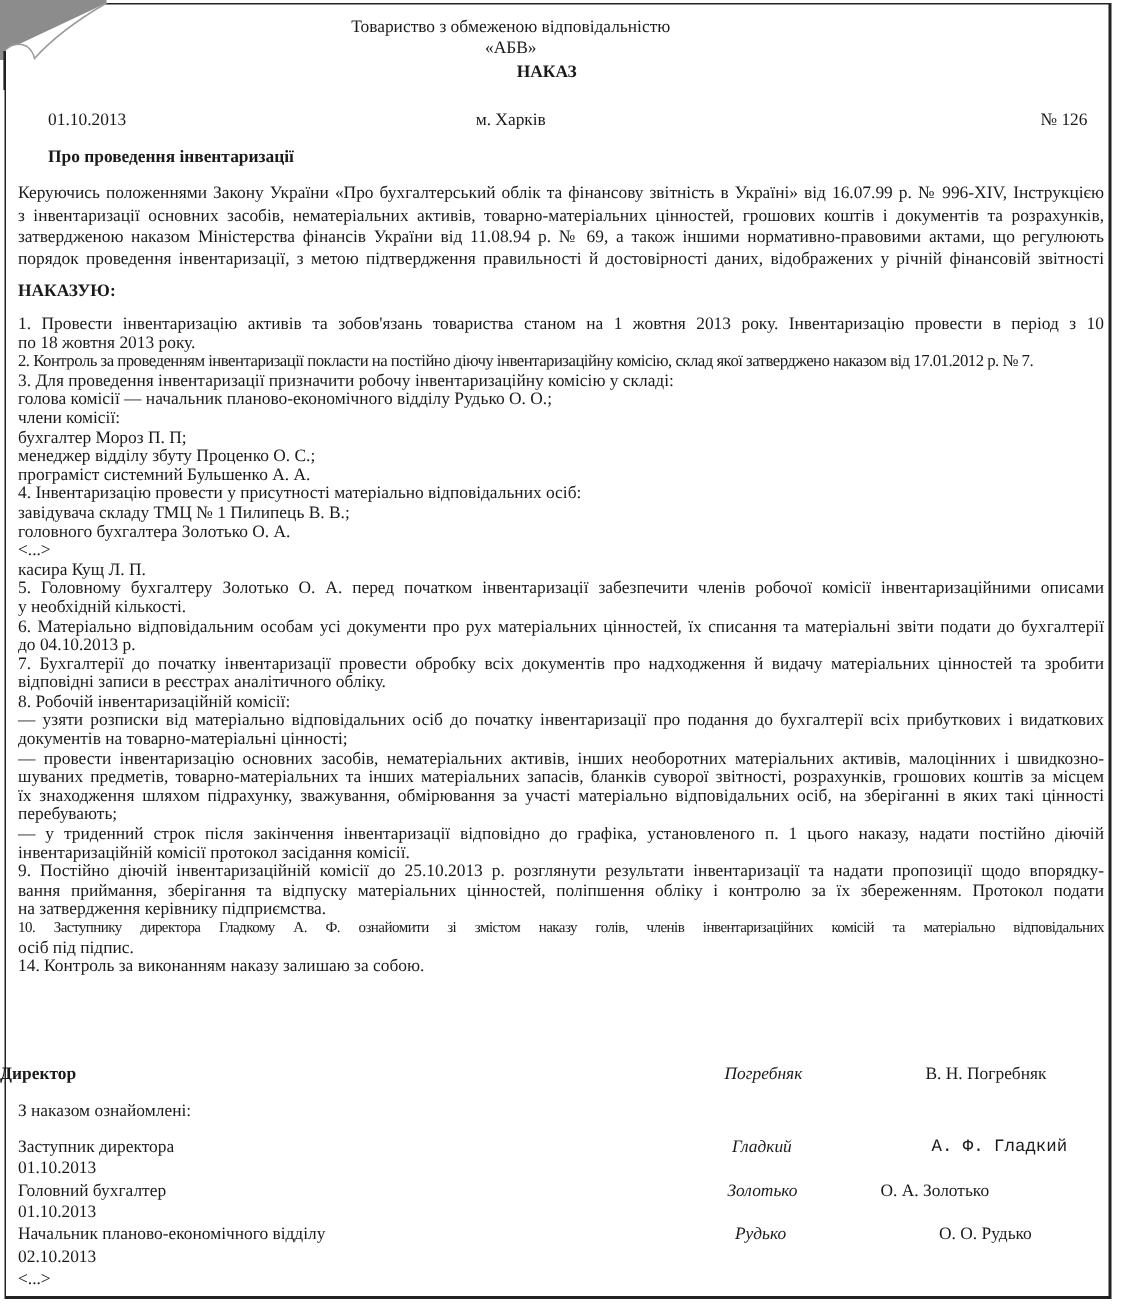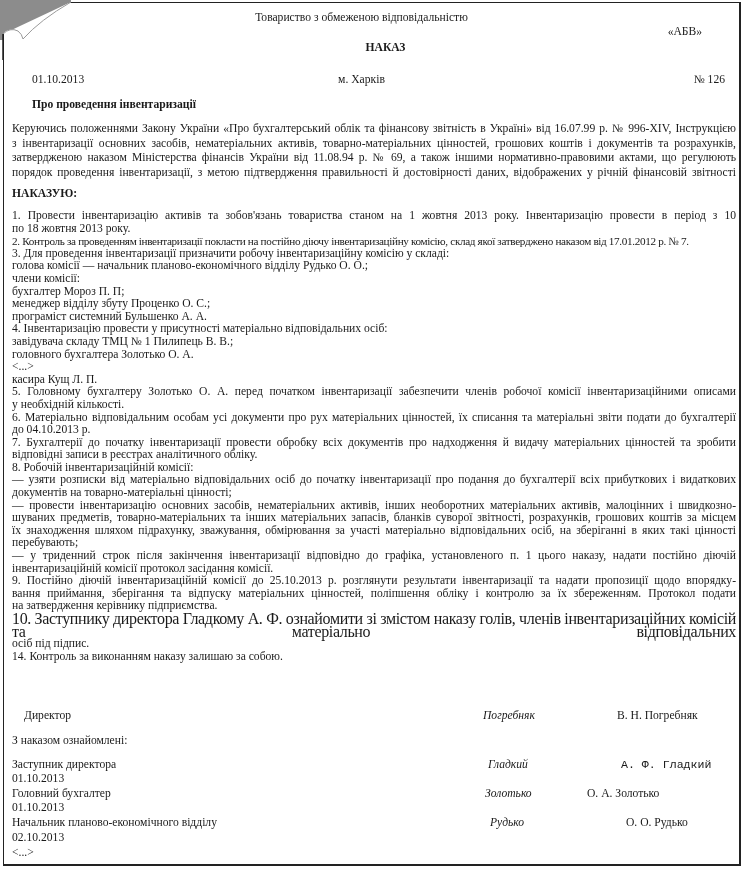--- a/index.html
+++ b/index.html
@@ -2,40 +2,40 @@
 <html><head>
 <meta charset="utf-8">
 <style>
   html, body { margin: 0; padding: 0; background: #ffffff; }
   body { width: 747px; height: 871px; position: relative; overflow: hidden;
          font-family: "Liberation Serif", "DejaVu Serif", serif; color: #1a1a1a; }
   .page { position: absolute; left: 3px; top: 2px; width: 738px; height: 864px;
           border: 1.5px solid #222; border-right-width: 2px; border-bottom-width: 2px; background: #fff; box-sizing: border-box; }
   .curl { position: absolute; left: 0; top: 0; width: 80px; height: 60px; }
   .abs { position: absolute; white-space: nowrap; font-size: 11.6px; line-height: 14px; }
-  .center { left: 0; width: 681px; text-align: center; margin-left: 21px; }
+  .center { left: 0; width: 681px; text-align: center; }
   .bold { font-weight: bold; }
   .italic { font-style: italic; }
   .para { position: absolute; left: 12px; width: 724px; font-size: 11.6px; line-height: 14.6px; text-align: justify; }
   .line { display: block; white-space: nowrap; }
   .jline { display: block; text-align: justify; text-align-last: justify; white-space: normal; }
 </style>
 </head>
 <body>
 
 <div class="page"></div>
 
 <svg class="curl" viewBox="0 0 80 60" width="80" height="60">
   <polygon points="0,0 71,0 71,2 22,28 6,31 3,34 3,40 0,40" fill="#8c8c8c"></polygon>
   <path d="M3,34 Q10,27 18,31 Q22,34 23,39 Q40,20 71,2" fill="#ffffff" stroke="#9a9a9a" stroke-width="1"></path>
   <line x1="3" y1="34" x2="3" y2="60" stroke="#222" stroke-width="1.5"></line>
 </svg>
 
 <div class="abs center" style="top:11px;">Товариство з обмеженою відповідальністю</div>
-<div class="abs center" style="top:25px;text-align:right;">«АБВ»</div>
+<div class="abs center" style="top:25px;">«АБВ»</div>
 <div class="abs center bold" style="top:41px;padding-left:24px;">НАКАЗ</div>
 <div class="abs" style="left:32px; top:73px;">01.10.2013</div>
 <div class="abs center" style="top:73px;">м. Харків</div>
 <div class="abs" style="right:22px; top:73px;">№ 126</div>
 <div class="abs bold" style="left:32px; top:98px;">Про проведення інвентаризації</div>
 
 <div class="para" style="top:122px;">
   <span class="jline">Керуючись положеннями Закону України «Про бухгалтерський облік та фінансову звітність в Україні» від 16.07.99 р. № 996-XIV, Інструкцією</span>
   <span class="jline">з інвентаризації основних засобів, нематеріальних активів, товарно-матеріальних цінностей, грошових коштів і документів та розрахунків,</span>
   <span class="jline">затвердженою наказом Міністерства фінансів України від 11.08.94 р. № 69, а також іншими нормативно-правовими актами, що регулюють</span>
@@ -70,26 +70,26 @@
     <span class="line">документів на товарно-матеріальні цінності;</span>
     <span class="jline">— провести інвентаризацію основних засобів, нематеріальних активів, інших необоротних матеріальних активів, малоцінних і швидкозно-</span>
     <span class="jline">шуваних предметів, товарно-матеріальних та інших матеріальних запасів, бланків суворої звітності, розрахунків, грошових коштів за місцем</span>
     <span class="jline">їх знаходження шляхом підрахунку, зважування, обмірювання за участі матеріально відповідальних осіб, на зберіганні в яких такі цінності</span>
     <span class="line">перебувають;</span>
     <span class="jline">— у триденний строк після закінчення інвентаризації відповідно до графіка, установленого п. 1 цього наказу, надати постійно діючій</span>
     <span class="line">інвентаризаційній комісії протокол засідання комісії.</span>
     <span class="jline">9. Постійно діючій інвентаризаційній комісії до 25.10.2013 р. розглянути результати інвентаризації та надати пропозиції щодо впорядку-</span>
     <span class="jline">вання приймання, зберігання та відпуску матеріальних цінностей, поліпшення обліку і контролю за їх збереженням. Протокол подати</span>
     <span class="line">на затвердження керівнику підприємства.</span>
-    <span class="jline" style="letter-spacing: -0.35px; font-size: 16px;">10. Заступнику директора Гладкому А. Ф. ознайомити зі змістом наказу голів, членів інвентаризаційних комісій та матеріально відповідальних</span>
+    <span class="jline" style="letter-spacing: -0.35px; font-size: 10px;">10. Заступнику директора Гладкому А. Ф. ознайомити зі змістом наказу голів, членів інвентаризаційних комісій та матеріально відповідальних</span>
     <span class="line">осіб під підпис.</span>
     <span class="line">14. Контроль за виконанням наказу залишаю за собою.</span>
   </div>
 
-<div class="abs" style="left:24px; top:709px;">Директор</div>
+<div class="abs" style="left:0; top:709px;font-weight:bold;">Директор</div>
 <div class="abs italic" style="left:483px; top:709px;">Погребняк</div>
 <div class="abs" style="left:617px; top:709px;">В. Н. Погребняк</div>
 
 <div class="abs" style="left:12px; top:734px;">З наказом ознайомлені:</div>
 
 <div class="abs" style="left:12px; top:758px;">Заступник директора</div>
 <div class="abs italic" style="left:488px; top:758px;">Гладкий</div>
 <div class="abs" style="left:621px; top:758px;font-family:Liberation Mono, monospace;">А. Ф. Гладкий</div>
 <div class="abs" style="left:12px; top:772px;">01.10.2013</div>
 

